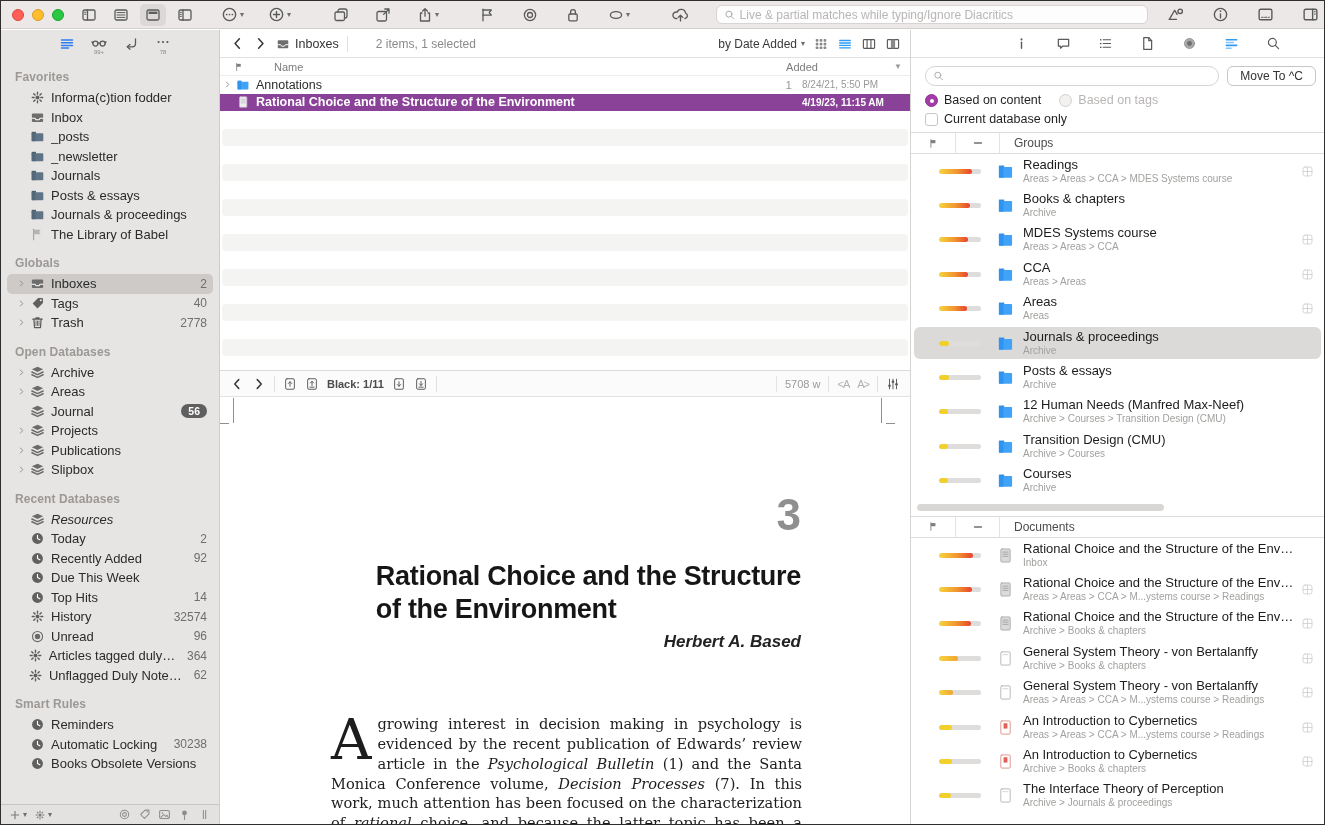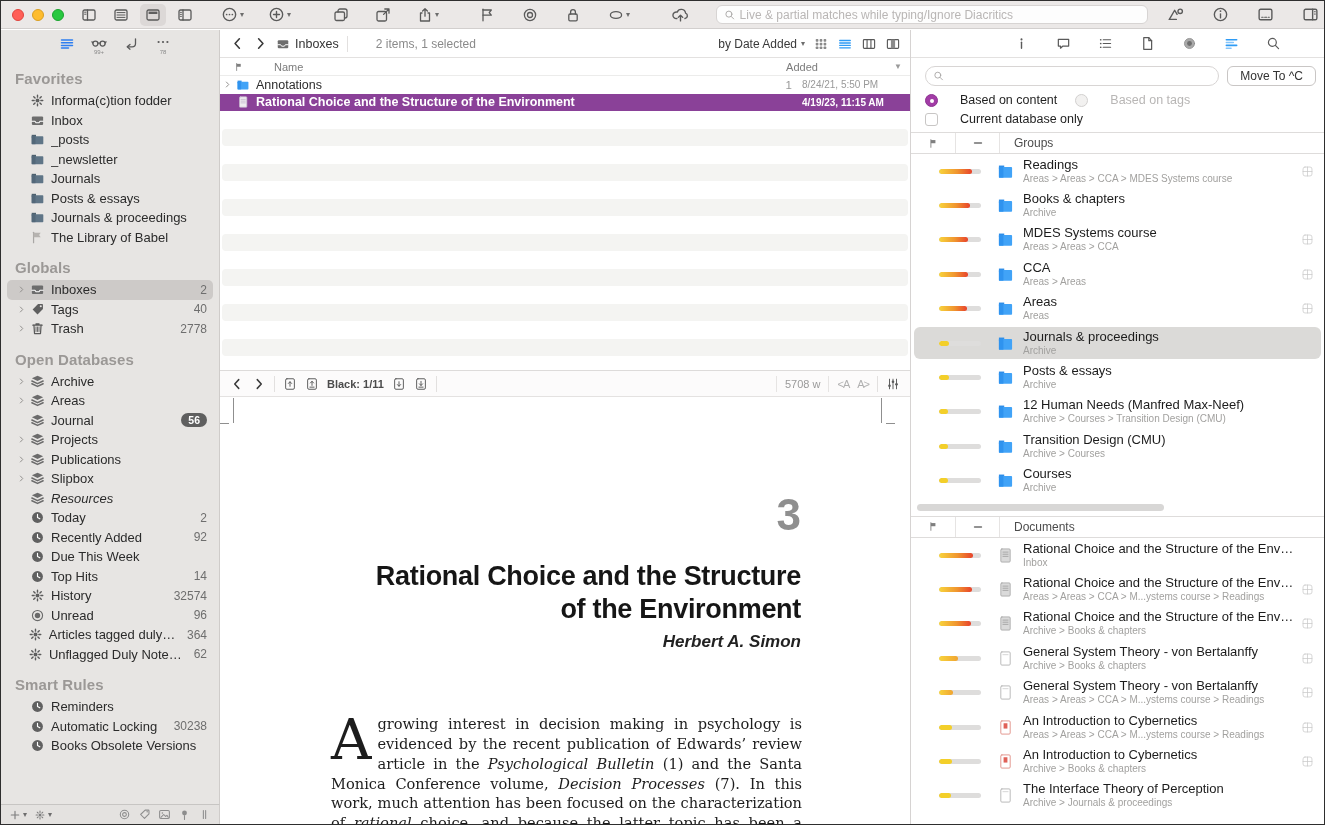--- a/index.html
+++ b/index.html
@@ -37,21 +37,21 @@
   .tb-search input::placeholder { color:#b9b6b5; }
 
   
   .sidebar {
     position:absolute; top:29px; left:0; width:219px; bottom:20px;
     background:#e7e5e3; border-right:1px solid #cfccca; overflow:hidden;
   }
   .side-toolbar { height:28px; display:flex; align-items:center; gap:16px; padding-left:58px; }
   .side-tbi { position:relative; display:flex; flex-direction:column; align-items:center; }
   .side-tbi .mini { font-size:6px; color:#8a8a8a; line-height:4px; margin-top:-1px; }
-  .side-section-title { font-size:15px; font-weight:700; color:#9b9896; padding:12px 0 4px 14px; letter-spacing:.1px; }
+  .side-section-title { font-size:12px; font-weight:700; color:#9b9896; padding:12px 0 4px 14px; letter-spacing:.1px; }
   .side-item {
     display:flex; align-items:center; height:19.5px; margin:0 6px; padding:0 6px 0 8px;
     border-radius:5px; font-size:13px; color:#2b2b2b; position:relative;
   }
   .side-item.selected { background:#cdcac8; }
   .side-item .disc { width:12px; display:flex; justify-content:center; margin-right:1px; }
   .side-item .nodisc { width:13px; }
   .side-item .ic { width:18px; display:flex; justify-content:center; margin-right:5px; }
   .side-item .lbl { flex:1 1 auto; white-space:nowrap; overflow:hidden; text-overflow:ellipsis; }
   .side-item .cnt { font-size:12px; color:#6e6e6e; margin-left:6px; }
@@ -96,21 +96,21 @@
     display:flex; align-items:center; padding:0 10px; gap:8px; background:#fcfbfb;
     font-size:11px; color:#5c5c5c;
   }
   .viewer-toolbar .grow { flex:1; }
   .wcount { color:#9a9a9a; padding:2px 8px; border-left:1px solid #e6e4e3; border-right:1px solid #e6e4e3;}
   .fontsz { color:#b0b0b0; font-size:11px; letter-spacing:-1px; }
 
   .page { position:absolute; left:0; right:0; top:368px; bottom:0; background:#fff; overflow:hidden; }
   .cropmark { position:absolute; background:#8f8f8f; }
   .chapter-num { position:absolute; right:109px; top:92px; font-size:44px; font-weight:700; color:#8f8f8f; }
-  .doc-title { position:absolute; right:109px; top:162px; text-align:right; font-size:27px; font-weight:700; color:#161616; line-height:33px; letter-spacing:-0.3px; }
+  .doc-title { position:absolute; right:109px; top:162px; text-align:left; font-size:27px; font-weight:700; color:#161616; line-height:33px; letter-spacing:-0.3px; }
   .doc-author { position:absolute; right:109px; top:234px; font-size:17px; font-style:italic; font-weight:700; color:#222; }
   .doc-body {
     position:absolute; left:111px; width:471px; top:316px;
     font-family:"DejaVu Serif", serif; font-size:14.6px; color:#1d1d1d;
     text-align:justify; line-height:1.36;
   }
   .doc-body .dropcap { float:left; font-size:56px; line-height:44px; padding:4px 6px 0 0; font-family:"DejaVu Serif",serif; }
 
   
   .inspector { position:absolute; top:29px; left:909px; right:0; bottom:0; background:#fff; border-left:1px solid #d6d3d2; overflow:hidden; }
@@ -118,21 +118,21 @@
   .insp-search-row { display:flex; align-items:center; gap:8px; padding:8px 8px 0 14px; }
   .insp-search { flex:1; display:flex; align-items:center; gap:5px; height:20px; border:1px solid #d8d5d4; border-radius:10px; padding:0 7px; background:#fff; }
   .insp-search input { border:none; outline:none; width:100%; font-size:12px; background:transparent; }
   .moveto { height:20px; border:1px solid #c9c6c5; border-radius:6px; background:#fff; font-size:12px; color:#333; padding:0 12px; font-family:"Liberation Sans",sans-serif; }
   .opt-rows { padding:7px 0 6px 14px; font-size:12.5px; }
   .optline { display:flex; align-items:center; gap:18px; margin-bottom:5px; }
   .radio { width:13px; height:13px; border-radius:50%; display:inline-block; }
   .radio.on { background:#a23ca6; border:1px solid #8d3392; position:relative; }
   .radio.on::after{ content:""; position:absolute; left:4px; top:4px; width:4px; height:4px; border-radius:50%; background:#fff; }
   .radio.off { border:1px solid #d2d0cf; background:#f2f1f0; }
-  .optlabel { display:flex; align-items:flex-end; gap:22px; color:#1f1f1f; }
+  .optlabel { display:flex; align-items:flex-end; gap:6px; color:#1f1f1f; }
   .optlabel.disabled { color:#b8b6b5; }
   .checkbox { width:13px; height:13px; border-radius:3px; border:1px solid #c8c6c5; background:#fff; }
   .sec-header {
     height:22px; border-top:1px solid #dedcdb; border-bottom:1px solid #dedcdb;
     display:flex; align-items:center; font-size:12px; color:#4c4c4c;
   }
   .sec-header .cell { display:flex; align-items:center; justify-content:center; }
   .sec-header .c1 { width:44px; }
   .sec-header .c2 { width:44px; }
   .sec-header .clabel { padding-left:14px; border-left:1px solid #e6e4e3; flex:1; justify-content:flex-start; height:100%; }
@@ -547,20 +547,21 @@
           </span>
           <span class="ic">
             <svg width="15" height="15" viewBox="0 0 16 16" fill="none" stroke="#5a5a5a" stroke-width="1.3" stroke-linecap="round" stroke-linejoin="round">
               <path d="M8 1.8 14 4.6 8 7.4 2 4.6z" fill="#6b6b6b" stroke="none"></path>
               <path d="M2 7.5 8 10.3l6-2.8" stroke="#6b6b6b" stroke-width="1.6"></path>
               <path d="M2 10.4 8 13.2l6-2.8" stroke="#6b6b6b" stroke-width="1.6"></path>
             </svg>
           </span>
           <span class="lbl">Slipbox</span>
         </div>
+        <div class="side-section-title">Recent Databases</div>
         <div class="side-item italic">
           <span class="nodisc"></span>
           <span class="ic">
             <svg width="15" height="15" viewBox="0 0 16 16" fill="none" stroke="#5a5a5a" stroke-width="1.3" stroke-linecap="round" stroke-linejoin="round">
               <path d="M8 1.8 14 4.6 8 7.4 2 4.6z" fill="#6b6b6b" stroke="none"></path>
               <path d="M2 7.5 8 10.3l6-2.8" stroke="#6b6b6b" stroke-width="1.6"></path>
               <path d="M2 10.4 8 13.2l6-2.8" stroke="#6b6b6b" stroke-width="1.6"></path>
             </svg>
           </span>
           <span class="lbl">Resources</span>
@@ -913,21 +914,21 @@
     <div class="page">
       <div class="cropmark" style="left:13px; top:0; width:1px; height:25px;"></div>
       <div class="cropmark" style="left:0; top:25px; width:9px; height:1px;"></div>
       <div class="cropmark" style="left:661px; top:0; width:1px; height:25px;"></div>
       <div class="cropmark" style="left:666px; top:25px; width:9px; height:1px;"></div>
       <div class="chapter-num">3</div>
       <div class="doc-title">
         <div>Rational Choice and the Structure</div>
         <div>of the Environment</div>
       </div>
-      <div class="doc-author">Herbert A. Simon</div>
+      <div class="doc-author">Herbert A. Based</div>
       <div class="doc-body" id="doc-body"><span class="dropcap">A</span><span>growing interest in decision making in psychology is evidenced by the recent publication of Edwards’ review article in the </span><em>Psychological Bulletin</em><span> (1) and the Santa Monica Conference volume, </span><em>Decision Processes</em><span> (7). In this work, much attention has been focused on the characterization of </span><em>rational</em><span> choice, and because the latter topic has been a central concern in economics, the theory of decision making has become a natural meeting ground for psycho-</span></div>
     </div>
   </section>
 
   <section class="inspector">
     <div class="insp-toolbar" id="insp-toolbar">
         <span class="tbbtn">
           <svg width="15" height="15" viewBox="0 0 16 16" fill="none" stroke="#5a5a5a" stroke-width="1.3" stroke-linecap="round" stroke-linejoin="round">
             <path d="M8 6.6v6.4" stroke-width="1.5"></path>
             <circle cx="8" cy="3.6" r="1.1" fill="#5a5a5a" stroke="none"></circle>

